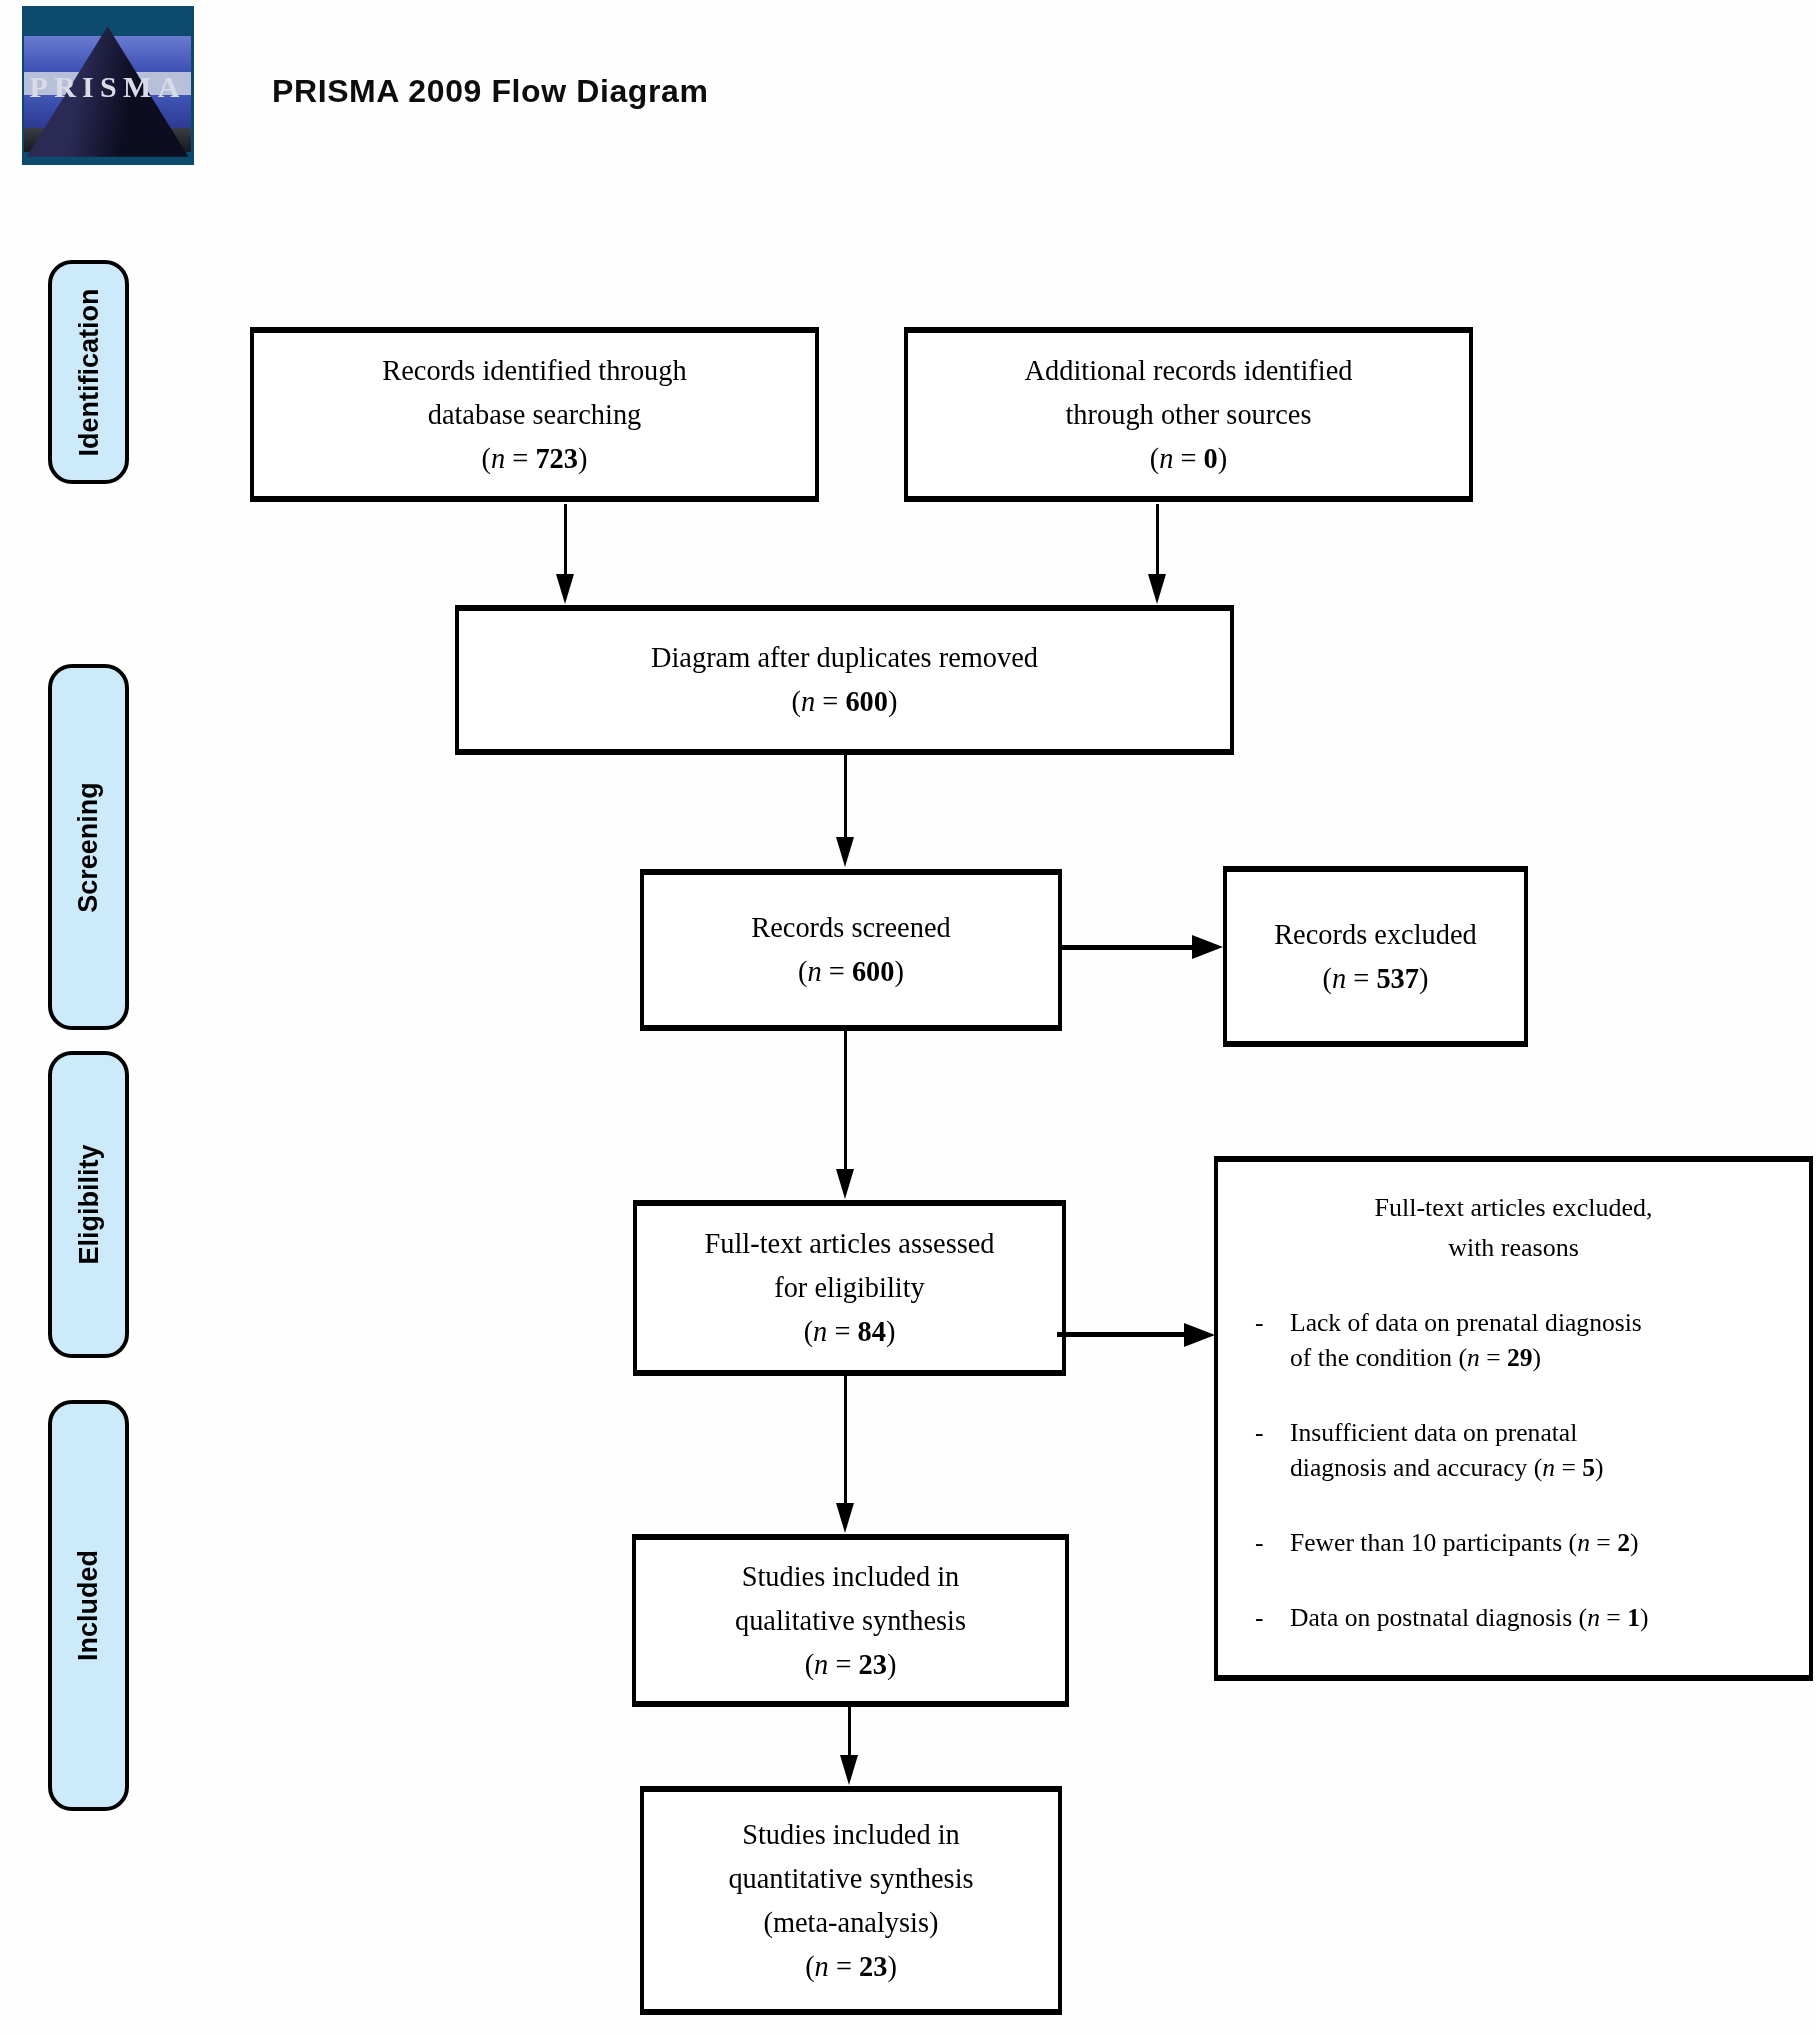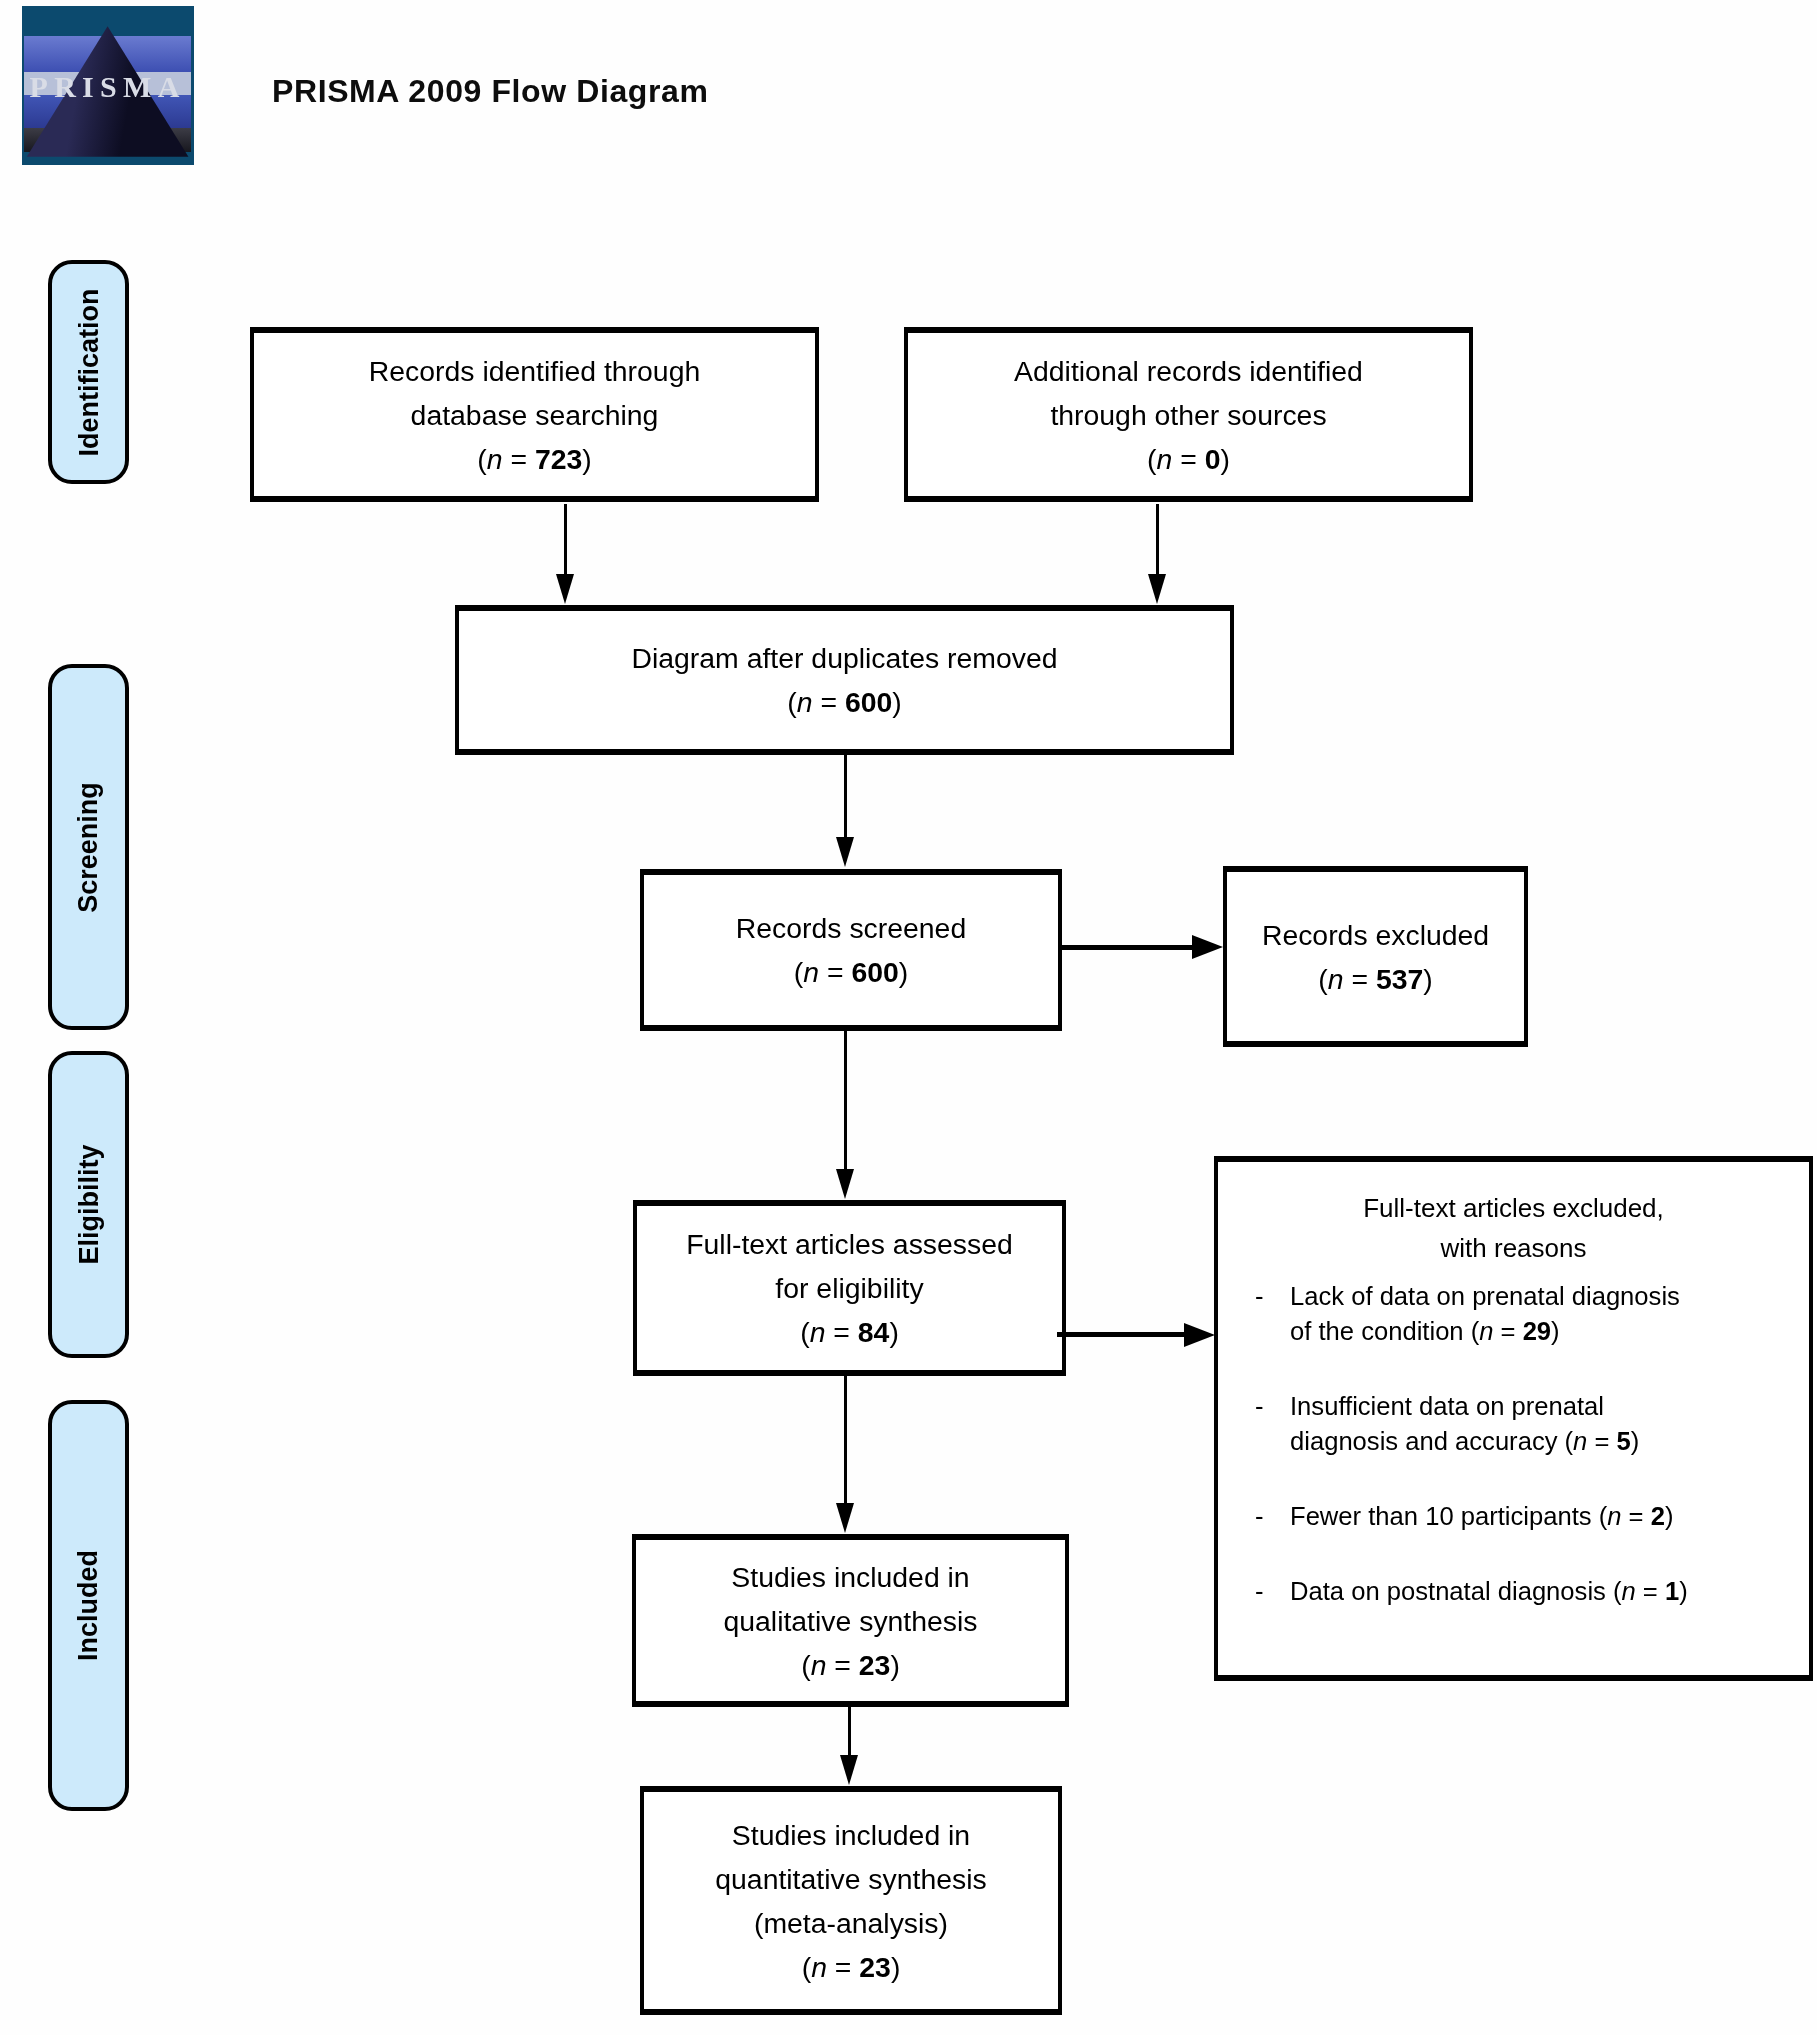--- a/index.html
+++ b/index.html
@@ -48,37 +48,37 @@
   #stage-eligibility{top:1051px;height:307px;}
   #stage-included{top:1400px;height:411px;}
 
   
   .fbox{
     position:absolute;background:#fff;
     border-style:solid;border-color:var(--box-border,#000);
     border-width:6.3px 4px;
     box-sizing:border-box;
     display:flex;flex-direction:column;justify-content:center;align-items:center;
-    text-align:center;font-size:28.4px;line-height:44px;
+    text-align:center;font-size:28.4px;line-height:44px;font-family:Liberation Serif, serif;
   }
   .fbox .nrow i{font-style:italic;font-weight:normal;}
   .fbox .nrow b{font-weight:bold;}
   #box-identified{left:250px;top:327px;width:569px;height:175px;}
   #box-additional{left:904px;top:327px;width:569px;height:175px;}
   #box-duplicates{left:455px;top:605px;width:779px;height:150px;}
   #box-screened{left:640px;top:869px;width:422px;height:162px;}
   #box-excluded{left:1223px;top:849px;width:305px;height:181px;margin-top:17px;}
   #box-fulltext{left:633px;top:1200px;width:433px;height:176px;}
   #box-qualitative{left:632px;top:1534px;width:437px;height:173px;}
   #box-quantitative{left:640px;top:1786px;width:422px;height:229px;}
 
   
   #box-fulltext-excluded{
     left:1214px;top:1156px;width:599px;height:525px;
-    justify-content:flex-start;align-items:stretch;
+    justify-content:space-between;align-items:stretch;
     padding:25.6px 0 0 0;
     font-size:26px;line-height:40px;
   }
   #box-fulltext-excluded .bb-head{width:100%;text-align:center;}
   .reasons{margin-top:11.4px;padding-left:37px;box-sizing:border-box;width:100%;}
   .reason{display:flex;margin-bottom:40px;font-size:25.6px;line-height:35px;text-align:left;}
   .reason .dash{width:35px;flex:none;}
   .reason .rtext{flex:1;padding-right:80px;}
   .reason i{font-style:italic;}
   .reason b{font-weight:bold;}

